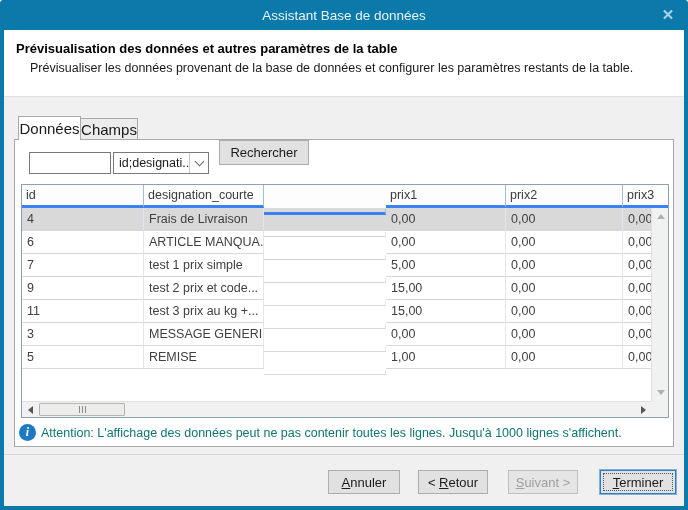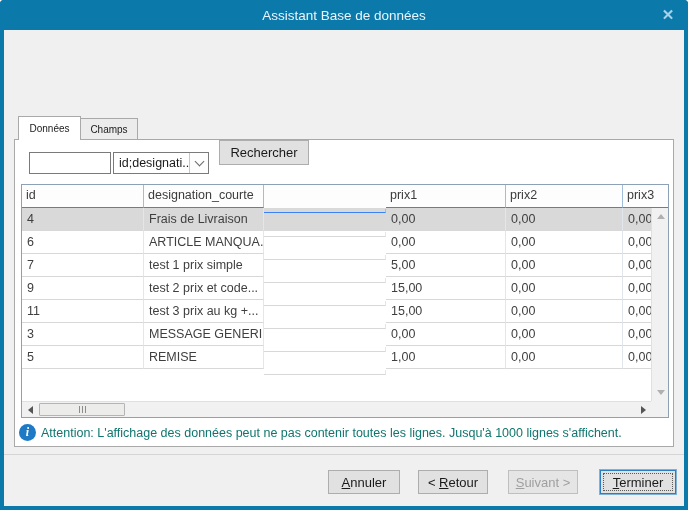--- a/index.html
+++ b/index.html
@@ -24,21 +24,21 @@
   .side-border.right{right:0;}
   .bottom-border{position:absolute;left:0;right:0;bottom:0;height:4px;background:#0b7aab;z-index:50;}
   
   .header{
     position:absolute;left:4px;right:4px;top:30px;height:67px;
     background:#ffffff;border-bottom:1px solid #e2e2e2;
   }
   .header-title{position:absolute;left:12px;top:11px;font-size:13px;font-weight:bold;color:#000;}
   .header-subtitle{position:absolute;left:26px;top:31px;font-size:12.5px;color:#1a1a1a;}
   
-  .tab{position:absolute;font-size:10px;color:#1a1a1a;display:flex;align-items:center;justify-content:center;}
+  .tab{position:absolute;font-size:15px;color:#1a1a1a;display:flex;align-items:center;justify-content:center;}
   .tab.active{
     left:18px;top:116px;width:63px;height:24px;background:#ffffff;
     border:1px solid #a9a9a9;border-bottom:none;z-index:3;
   }
   .tab.inactive{
     left:81px;top:118px;width:57px;height:22px;background:#ececec;
     border:1px solid #a9a9a9;border-bottom:none;border-left:none;z-index:1;
   }
   
   .tab-panel{
@@ -69,21 +69,21 @@
     display:flex;align-items:center;justify-content:center;
   }
   
   .table{
     position:absolute;left:6px;top:44px;width:648px;height:234px;
     background:#ffffff;border:1px solid #8ea0b5;overflow:hidden;
   }
   .thead{display:flex;height:23px;background:#fdfdfd;}
   .hcell{
     font-size:12.5px;color:#3c3c3c;padding:3px 0 0 4px;
-    border-right:1px solid #a3bcd9;border-bottom:1px solid #3b82f6;
+    border-right:1px solid #a3bcd9;border-bottom:3px solid #3b82f6;
     white-space:nowrap;overflow:hidden;
   }
   .trow{display:flex;height:23px;background:#ffffff;}
   .trow.selected{background:#d9d9d9;}
   .tcell{
     font-size:12.5px;color:#3f3f3f;padding:4px 0 0 5px;
     border-right:1px solid #e2e7ee;border-bottom:1px solid #d8d8d8;
     white-space:nowrap;overflow:hidden;
   }
   .hcell:nth-child(1),.tcell:nth-child(1){width:122px;}
@@ -143,20 +143,24 @@
 </head>
 <body>
 
 <div class="dialog">
 
   <div class="titlebar">
     <span>Assistant Base de données</span>
     <span class="close-btn">✕</span>
   </div>
 
+  <div class="header">
+    <div class="header-title">Prévisualisation des données et autres paramètres de la table</div>
+    <div class="header-subtitle">Prévisualiser les données provenant de la base de données et configurer les paramètres restants de la table.</div>
+  </div>
 
   <div class="tab active">Données</div>
   <div class="tab inactive">Champs</div>
 
   <div class="tab-panel">
 
     <input class="search-input" value="" style="">
     <div class="combo">
       <span class="combo-value">id;designati...</span>
       <span class="combo-arrow-box">

